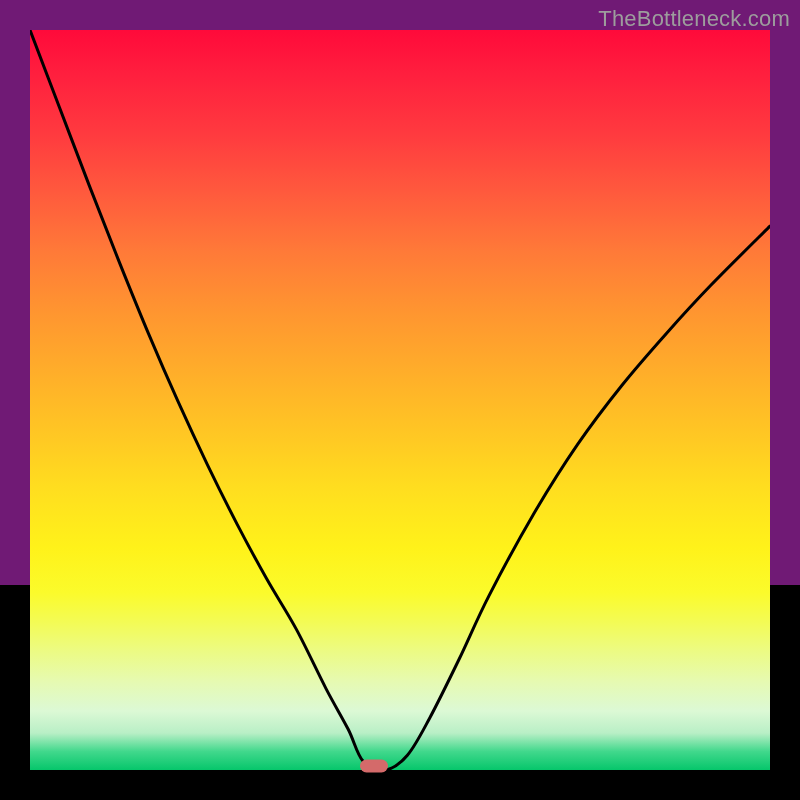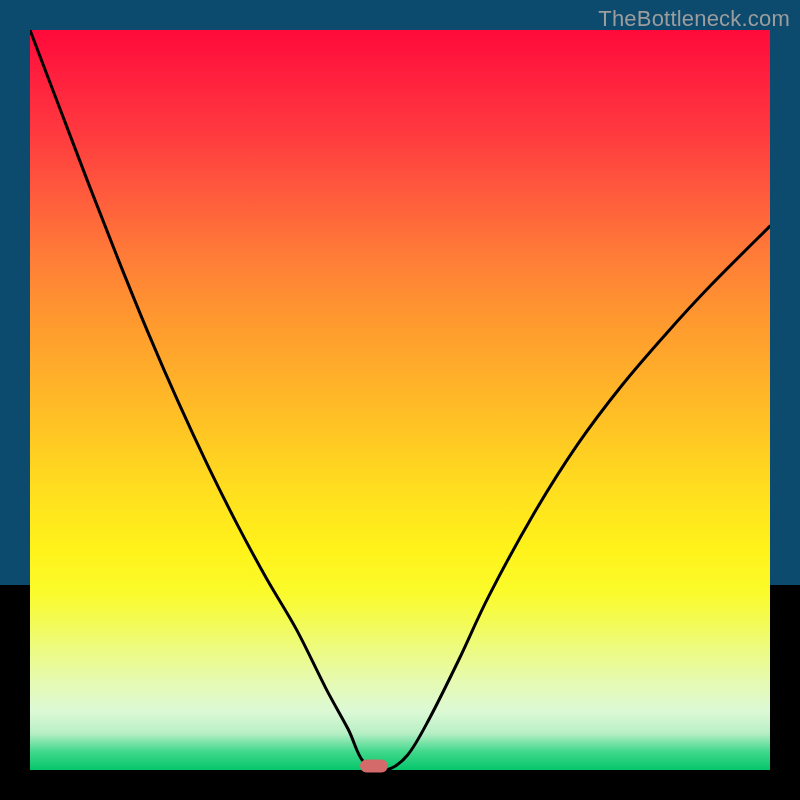--- a/index.html
+++ b/index.html
@@ -8,21 +8,21 @@
     width: 800px;
     height: 800px;
     background: #000;
     overflow: hidden;
     font-family: Arial, Helvetica, sans-serif;
   }
   .frame {
     position: relative;
     width: 800px;
     height: 585px;
-    background: #0c4a6e;
+    background: #701a75;
   }
   .plot-area {
     position: absolute;
     left: 30px;
     top: 30px;
     width: 740px;
     height: 740px;
     background: linear-gradient(
       to bottom,
       #ff0a3a 0%,

